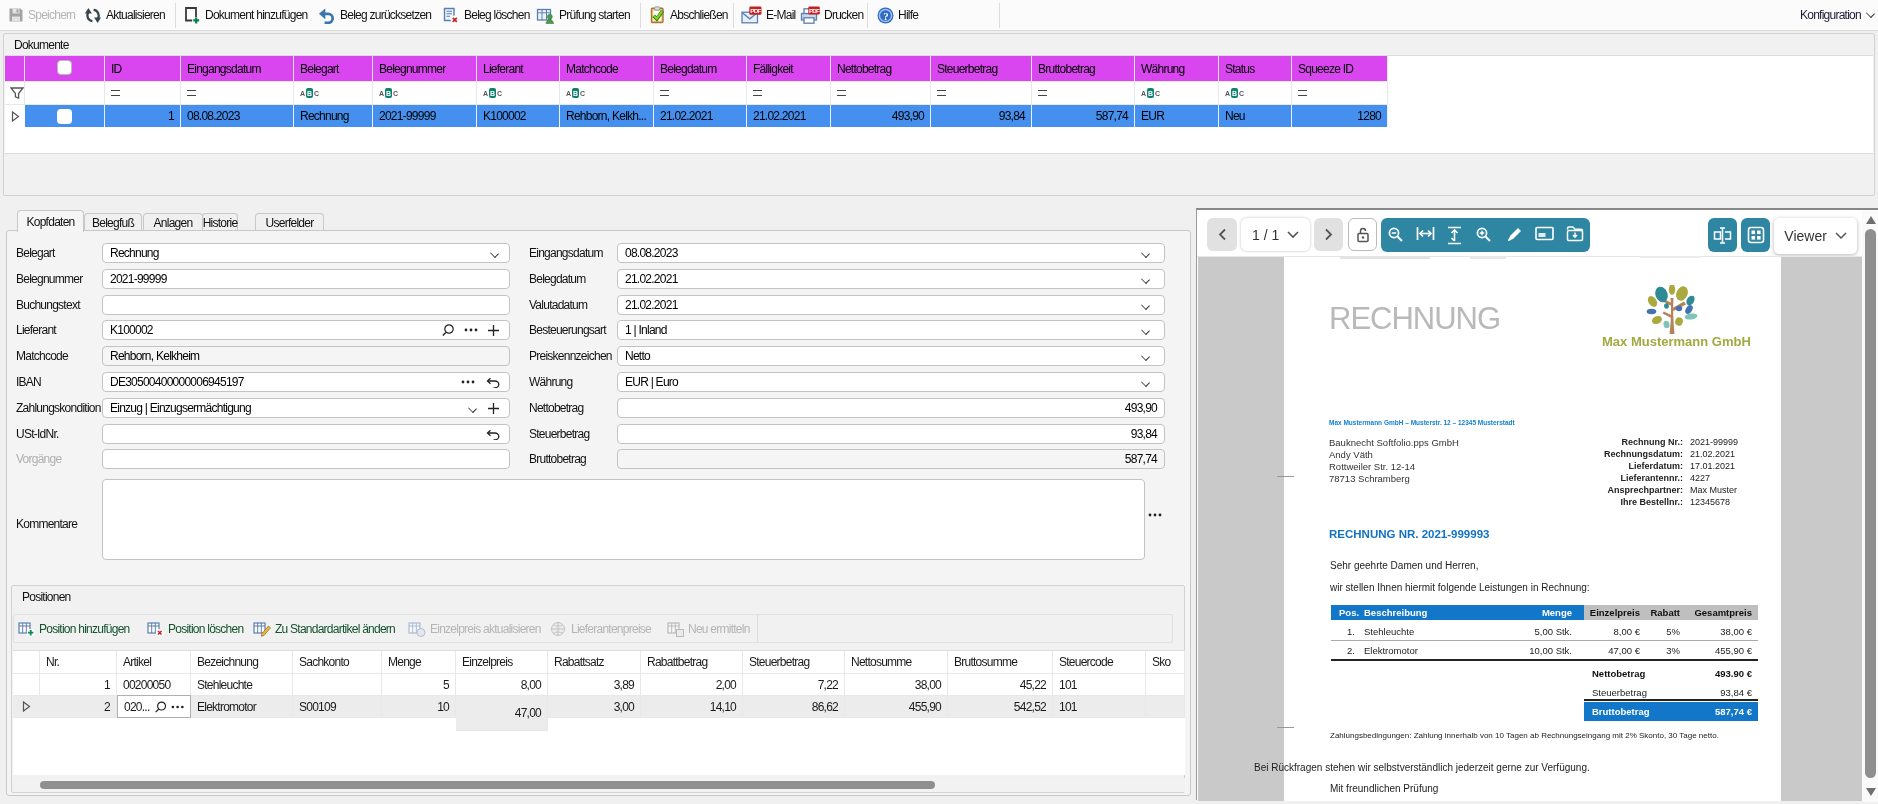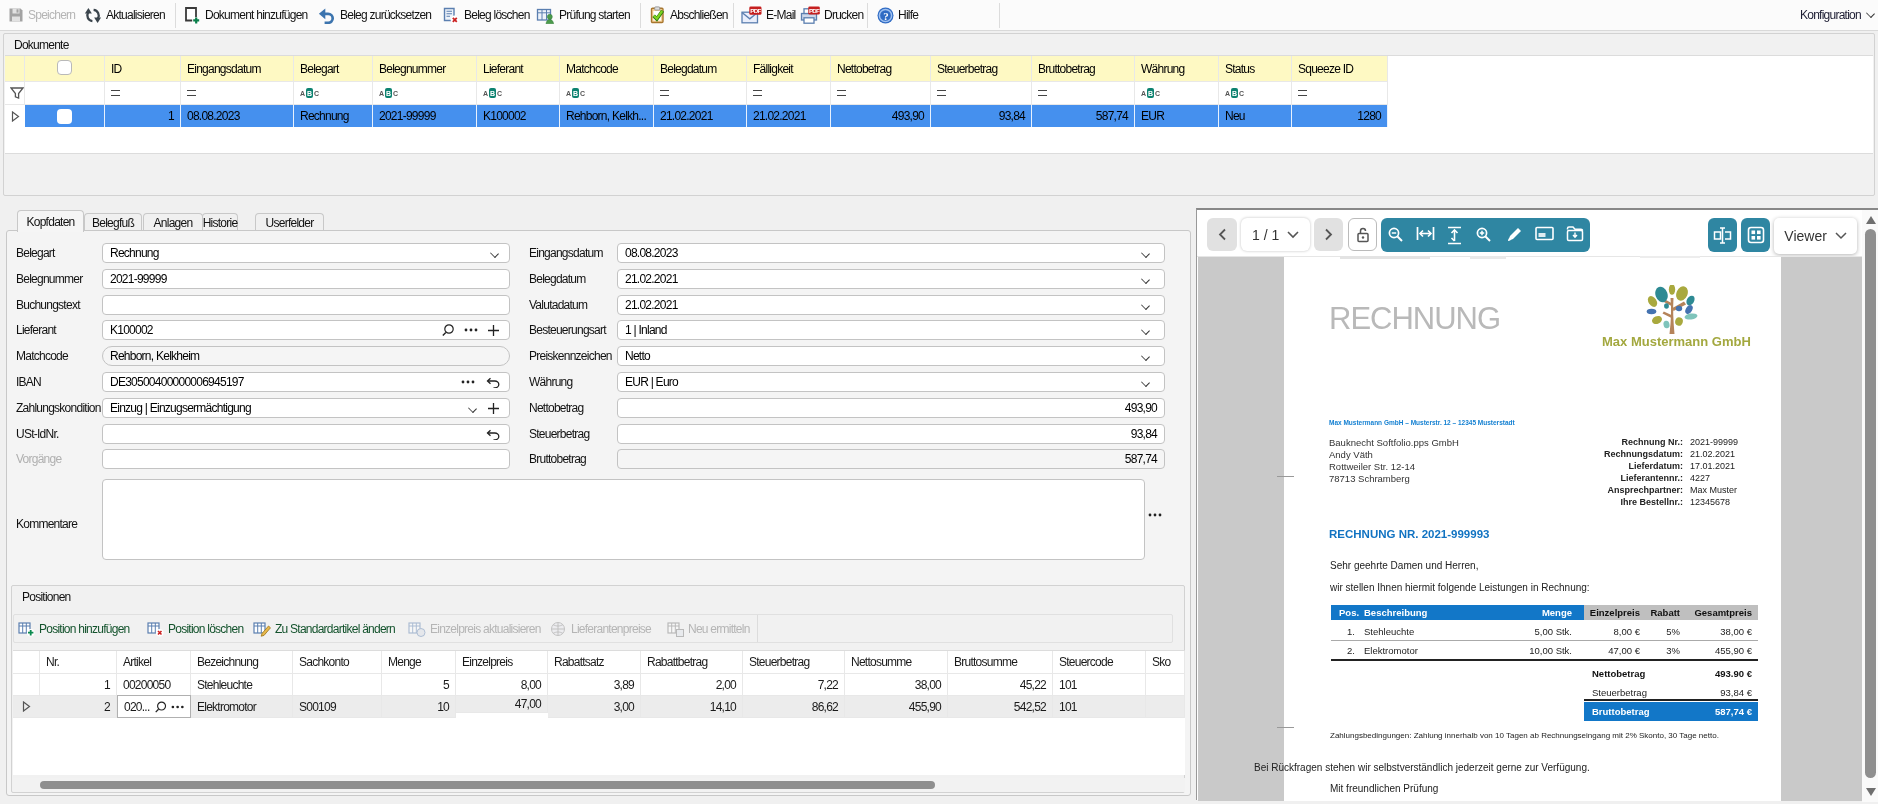--- a/index.html
+++ b/index.html
@@ -4,21 +4,21 @@
 <style>
   * { box-sizing: border-box; }
   html,body{margin:0;padding:0;width:1878px;height:804px;background:#f0f0f0;
     font-family:"Liberation Sans",sans-serif;overflow:hidden;font-size:12px;letter-spacing:-0.75px;color:#1a1a1a;}
   #topbar{position:absolute;left:0;top:0;width:1878px;height:31px;background:#fbfbfb;border-bottom:1px solid #d9d9d9;}
   .tbtn{position:absolute;top:0;height:30px;display:flex;align-items:center;gap:4px;font-size:12px;color:#111;white-space:nowrap;}
   .tbtn.dis{color:#b5b5b5;}
   .tsep{position:absolute;top:3px;height:25px;width:1px;background:#dcdcdc;}
   .group{position:absolute;background:#f1f1f1;border:1px solid #d2d2d2;border-radius:2px;}
   .gtitle{position:absolute;left:10px;top:4px;font-size:12px;color:#111;}
-  .ghead{position:absolute;display:flex;align-items:center;padding-left:6px;font-size:12px;color:#000;background:#fef9c3;border-right:1px solid #e8e8e8;white-space:nowrap;overflow:hidden;}
+  .ghead{position:absolute;display:flex;align-items:center;padding-left:6px;font-size:12px;color:#000;background:#d946ef;border-right:1px solid #e8e8e8;white-space:nowrap;overflow:hidden;}
   .gfilt{position:absolute;display:flex;align-items:center;padding-left:6px;background:#fff;border-right:1px solid #e8e8e8;}
   .gcell{position:absolute;display:flex;align-items:center;padding:0 6px;font-size:12px;background:#4590ee;border-right:1px solid #e8f1fd;color:#000;white-space:nowrap;overflow:hidden;}
   .gcell.r{justify-content:flex-end;}
   .eq{width:9px;height:6px;border-top:1.5px solid #444;border-bottom:1.5px solid #444;}
   .abc{display:flex;align-items:center;font-weight:bold;color:#555;letter-spacing:0;}
   .abc .b{width:7px;height:10px;background:#0d8270;border-radius:2px;color:#fff;font-size:7px;display:flex;align-items:center;justify-content:center;margin:0 1px;}
   .cb{width:15px;height:15px;background:#fff;border:1px solid #b9b9b9;border-radius:4px;}
   .tab{position:absolute;top:213px;height:18px;display:flex;align-items:center;justify-content:center;font-size:12px;
        background:#f0f0f0;border:1px solid #c8c8c8;border-bottom:none;border-radius:4px 4px 0 0;color:#111;white-space:nowrap;}
   .tab.active{top:210px;height:22px;background:#f5f5f5;z-index:5;}
@@ -286,21 +286,21 @@
         <circle cx="2" cy="2" r="1.4" fill="#222"></circle>
         <circle cx="7" cy="2" r="1.4" fill="#222"></circle>
         <circle cx="12" cy="2" r="1.4" fill="#222"></circle>
       </svg>
       <span style="width:9px;"></span>
       <svg width="13" height="13" viewBox="0 0 13 13">
         <path d="M6.5 1v11M1 6.5h11" stroke="#222" stroke-width="1.3"></path>
       </svg>
     </div>
 <div class="flabel" style="left:9px;top:118px;">Matchcode</div>
-<div class="fld ro" style="left:95px;top:115px;width:408px;border-radius:10px;">Rehborn, Kelkheim</div>
+<div class="fld ro" style="left:95px;top:115px;width:408px;">Rehborn, Kelkheim</div>
 <div class="flabel" style="left:9px;top:144px;">IBAN</div>
 <div class="fld" style="left:95px;top:141px;width:408px;">DE30500400000006945197</div>
 <div class="icr" style="left:393px;top:142px;width:100px;height:18px;justify-content:flex-end;">
       <svg width="14" height="4" viewBox="0 0 14 4">
         <circle cx="2" cy="2" r="1.4" fill="#222"></circle>
         <circle cx="7" cy="2" r="1.4" fill="#222"></circle>
         <circle cx="12" cy="2" r="1.4" fill="#222"></circle>
       </svg>
       <span style="width:11px;"></span>
       <svg width="14" height="11" viewBox="0 0 14 11">
@@ -450,21 +450,21 @@
 <div class="pcell" style="left:178px;top:22px;width:102px;height:22px;background:#fff;border-top:1px solid #e8e8e8;">Stehleuchte</div>
 <div class="pcell" style="left:178px;top:44px;width:102px;height:23px;background:#ececec;border-top:1px solid #e8e8e8;border-bottom:1px solid #e8e8e8;">Elektromotor</div>
 <div class="pheadcell" style="left:280px;top:0;width:89px;height:22px;">Sachkonto</div>
 <div class="pcell" style="left:280px;top:22px;width:89px;height:22px;background:#fff;border-top:1px solid #e8e8e8;"></div>
 <div class="pcell" style="left:280px;top:44px;width:89px;height:23px;background:#ececec;border-top:1px solid #e8e8e8;border-bottom:1px solid #e8e8e8;">S00109</div>
 <div class="pheadcell" style="left:369px;top:0;width:74px;height:22px;">Menge</div>
 <div class="pcell r" style="left:369px;top:22px;width:74px;height:22px;background:#fff;border-top:1px solid #e8e8e8;">5</div>
 <div class="pcell r" style="left:369px;top:44px;width:74px;height:23px;background:#ececec;border-top:1px solid #e8e8e8;border-bottom:1px solid #e8e8e8;">10</div>
 <div class="pheadcell" style="left:443px;top:0;width:92px;height:22px;">Einzelpreis</div>
 <div class="pcell r" style="left:443px;top:22px;width:92px;height:22px;background:#fff;border-top:1px solid #e8e8e8;">8,00</div>
-<div class="pcell r" style="left:443px;top:44px;width:92px;height:18px;background:#ececec;border-top:1px solid #e8e8e8;border-bottom:1px solid #e8e8e8;">47,00</div>
+<div class="pcell r" style="left:443px;top:44px;width:92px;height:36px;background:#ececec;border-top:1px solid #e8e8e8;border-bottom:1px solid #e8e8e8;">47,00</div>
 <div class="pheadcell" style="left:535px;top:0;width:93px;height:22px;">Rabattsatz</div>
 <div class="pcell r" style="left:535px;top:22px;width:93px;height:22px;background:#fff;border-top:1px solid #e8e8e8;">3,89</div>
 <div class="pcell r" style="left:535px;top:44px;width:93px;height:23px;background:#ececec;border-top:1px solid #e8e8e8;border-bottom:1px solid #e8e8e8;">3,00</div>
 <div class="pheadcell" style="left:628px;top:0;width:102px;height:22px;">Rabattbetrag</div>
 <div class="pcell r" style="left:628px;top:22px;width:102px;height:22px;background:#fff;border-top:1px solid #e8e8e8;">2,00</div>
 <div class="pcell r" style="left:628px;top:44px;width:102px;height:23px;background:#ececec;border-top:1px solid #e8e8e8;border-bottom:1px solid #e8e8e8;">14,10</div>
 <div class="pheadcell" style="left:730px;top:0;width:102px;height:22px;">Steuerbetrag</div>
 <div class="pcell r" style="left:730px;top:22px;width:102px;height:22px;background:#fff;border-top:1px solid #e8e8e8;">7,22</div>
 <div class="pcell r" style="left:730px;top:44px;width:102px;height:23px;background:#ececec;border-top:1px solid #e8e8e8;border-bottom:1px solid #e8e8e8;">86,62</div>
 <div class="pheadcell" style="left:832px;top:0;width:103px;height:22px;">Nettosumme</div>

